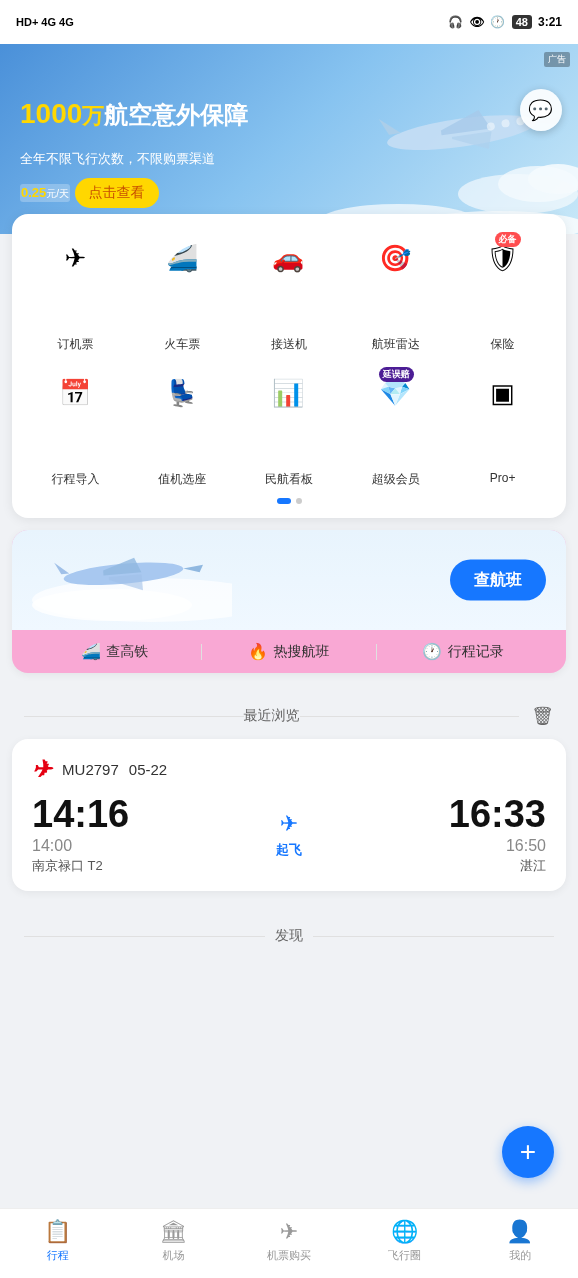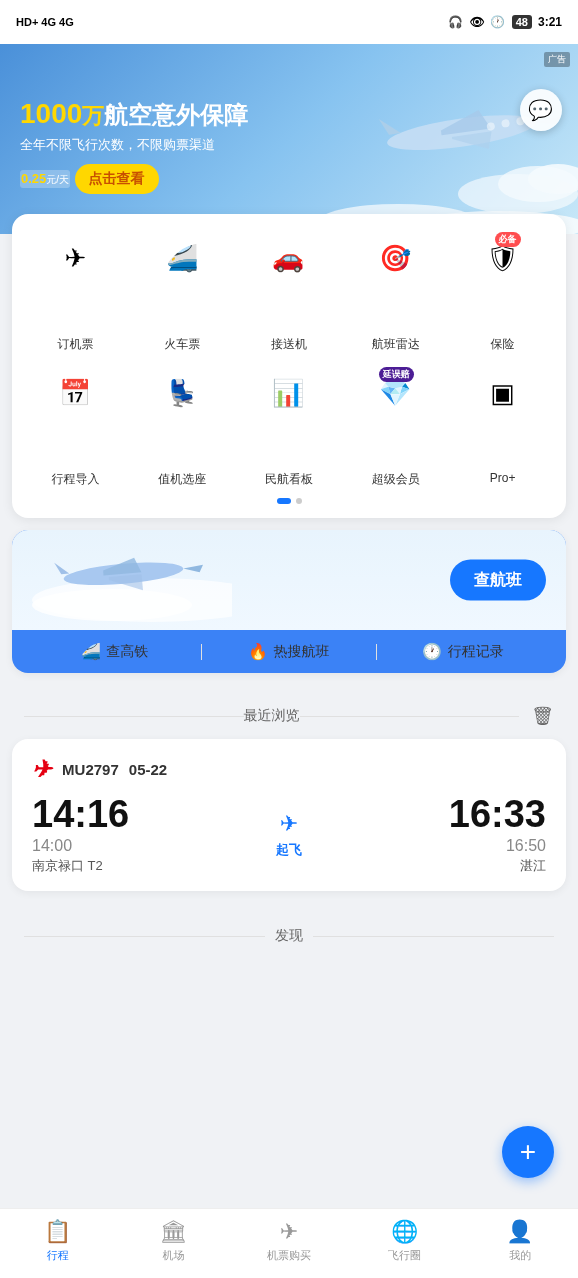--- a/index.html
+++ b/index.html
@@ -68,41 +68,41 @@
       font-size: 22px;
       color: #FFD700;
     }
     .banner-title span.main-text {
       color: #fff;
       font-size: 24px;
     }
     .banner-subtitle {
       font-size: 13px;
       color: #fff;
-      margin-top: 8px;
+      margin-top: 22px;
     }
     .banner-price {
       background: rgba(255,255,255,0.25);
       color: #fff;
       font-size: 10px;
       padding: 1px 1px;
       border-radius: 3px;
       margin-top: 4px;
       display: inline-block;
     }
     .banner-price .price-num {
       color: #FFD700;
       font-weight: 700;
       font-size: 13px;
     }
     .banner-btn {
       background: #FFD700;
       color: #c85000;
       font-size: 14px;
-      font-weight: 700;
+      font-weight: 400;
       padding: 6px 14px;
       border-radius: 20px;
       margin-top: 10px;
       display: inline-block;
     }
     .banner-ad {
       position: absolute;
       top: 8px;
       right: 8px;
       background: rgba(0,0,0,0.3);
@@ -202,21 +202,21 @@
       background: #ccc;
     }
     .dot.active {
       background: #1677ff;
       width: 14px;
       border-radius: 3px;
     }
 
     
     .flight-search-card {
-      background: #3b82f6;
+      background: #f9a8d4;
       margin: 12px 12px;
       border-radius: 16px;
       overflow: hidden;
       box-shadow: 0 2px 8px rgba(0,0,0,0.06);
     }
     .flight-banner {
       background: linear-gradient(180deg, #e8f4fd 0%, #f0f8ff 100%);
       height: 100px;
       position: relative;
       display: flex;
@@ -302,21 +302,21 @@
       margin-bottom: 12px;
     }
     .airline-logo {
       color: #e50012;
       font-size: 22px;
       font-weight: 900;
       font-style: italic;
     }
     .flight-number {
       font-size: 15px;
-      font-weight: 700;
+      font-weight: 400;
       color: #333;
     }
     .flight-times {
       display: flex;
       align-items: center;
       justify-content: space-between;
     }
     .time-block {
       display: flex;
       flex-direction: column;

